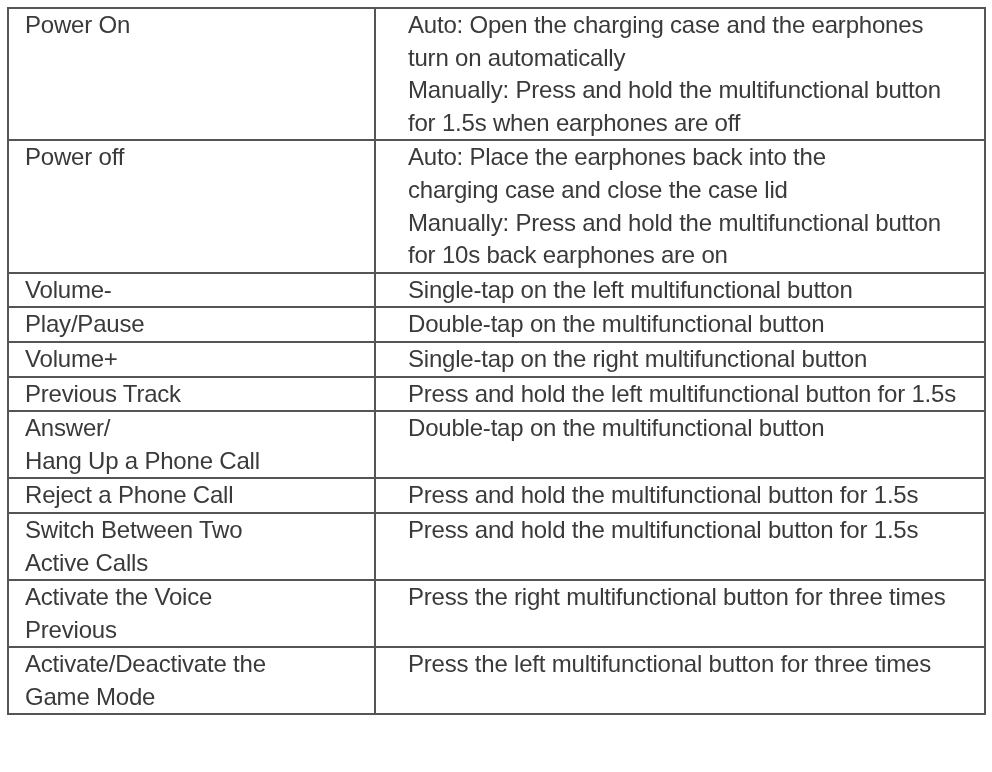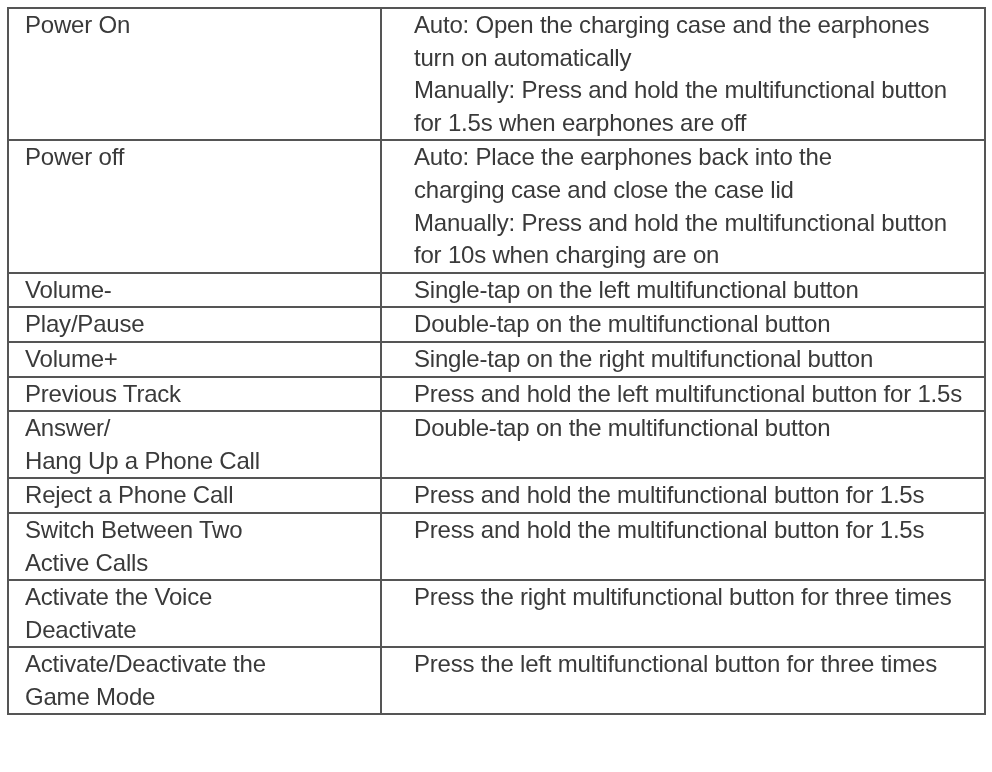--- a/index.html
+++ b/index.html
@@ -29,21 +29,21 @@
       vertical-align: top;
       padding: 0;
       font-size: 24px;
       line-height: 32.6px;
       letter-spacing: -0.2px;
       font-weight: normal;
     }
     .controls-table td.fn {
       width: 349px;
       padding-left: 16px;
-      padding-right: 6px;
+      padding-right: 0;
     }
     .controls-table td.op {
       padding-left: 32px;
       padding-right: 4px;
     }
     .line {
       display: block;
       white-space: nowrap;
     }
   </style>
@@ -64,21 +64,21 @@
       </td>
     </tr>
     <tr>
       <td class="fn">
         <span class="line">Power off</span>
       </td>
       <td class="op">
         <span class="line">Auto: Place the earphones back into the</span>
         <span class="line">charging case and close the case lid</span>
         <span class="line">Manually: Press and hold the multifunctional button</span>
-        <span class="line">for 10s when charging are on</span>
+        <span class="line">for 10s back earphones are on</span>
       </td>
     </tr>
     <tr>
       <td class="fn">
         <span class="line">Volume-</span>
       </td>
       <td class="op">
         <span class="line">Single-tap on the left multifunctional button</span>
       </td>
     </tr>
@@ -128,21 +128,21 @@
         <span class="line">Switch Between Two</span>
         <span class="line">Active Calls</span>
       </td>
       <td class="op">
         <span class="line">Press and hold the multifunctional button for 1.5s</span>
       </td>
     </tr>
     <tr>
       <td class="fn">
         <span class="line">Activate the Voice</span>
-        <span class="line">Deactivate</span>
+        <span class="line">Previous</span>
       </td>
       <td class="op">
         <span class="line">Press the right multifunctional button for three times</span>
       </td>
     </tr>
     <tr>
       <td class="fn">
         <span class="line">Activate/Deactivate the</span>
         <span class="line">Game Mode</span>
       </td>

